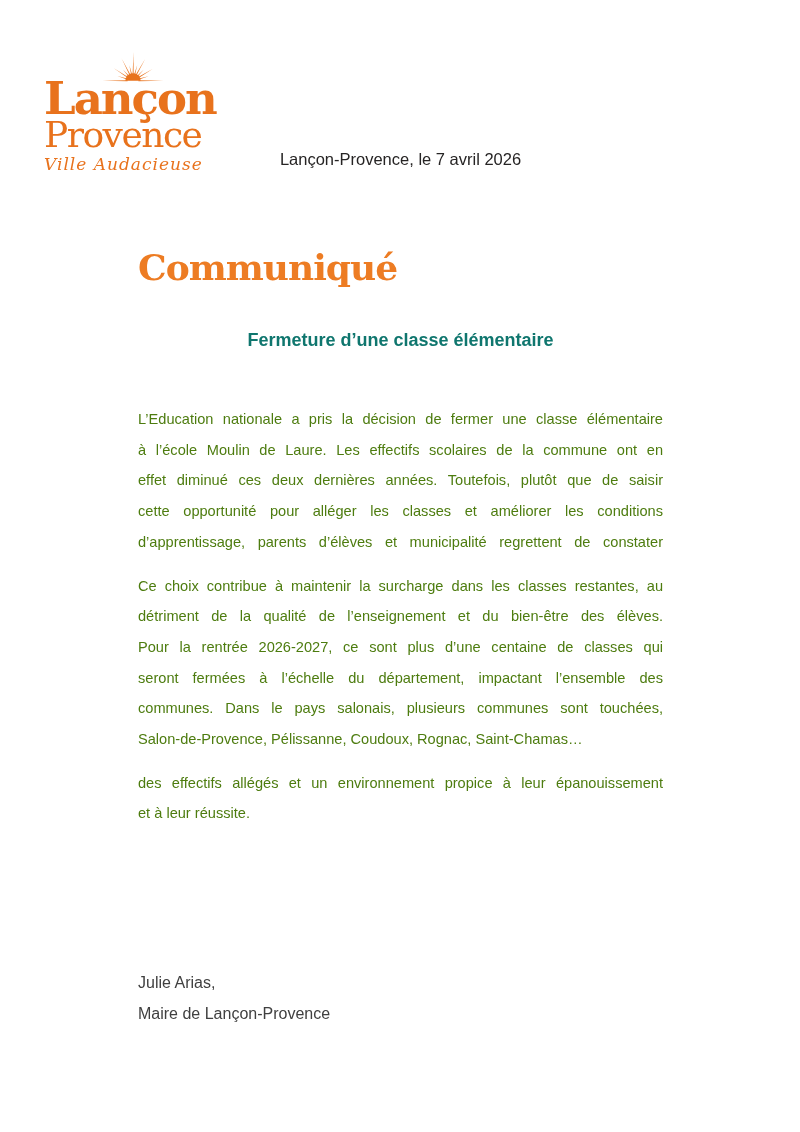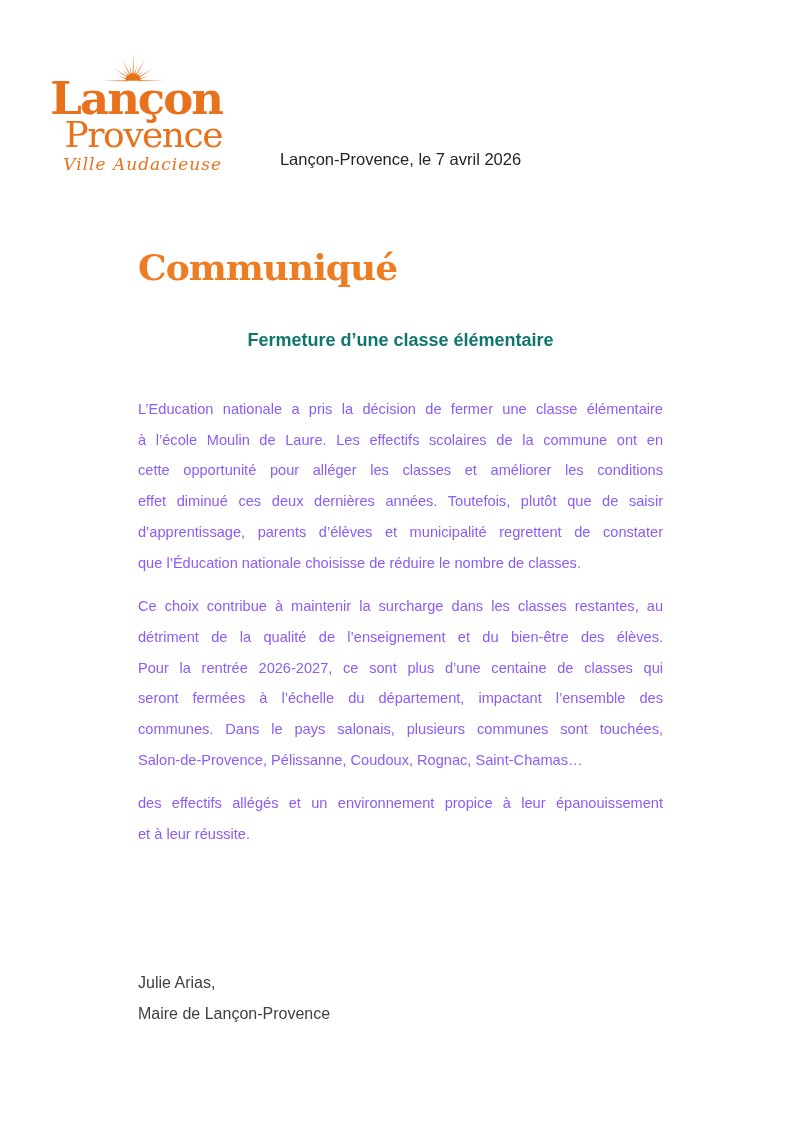--- a/index.html
+++ b/index.html
@@ -12,21 +12,21 @@
     font-family: "Liberation Sans", sans-serif;
     color: #262424;
   }
 
   
   .logo {
     position: absolute;
     left: 44px;
     top: 46px;
     width: 178px;
-    text-align: right;
+    text-align: left;
     color: #e8721c;
     font-family: "DejaVu Serif", serif;
     line-height: 1;
   }
   .logo .sunburst { display: block; width: 66px; height: 38px; margin: 0 auto -5px auto; }
   .logo-l1 {
     font-size: 45px; font-weight: bold; letter-spacing: -2px; line-height: 40px;
   }
   .logo-l2 {
     font-size: 36px; font-weight: normal; letter-spacing: -1.5px; line-height: 31px;
@@ -63,23 +63,23 @@
     text-align: center;
     font-weight: bold;
     font-size: 18px;
     line-height: 23.5px;
     color: #0f766e;
   }
 
   
   .bodytext {
     position: absolute;
-    left: 138px; top: 394px; width: 525px;
+    left: 138px; top: 404px; width: 525px;
     font-size: 14.6px;
-    color: #8b5cf6;
+    color: #4d7c0f;
   }
   .para { margin: 0 0 13px 0; }
   .line {
     line-height: 30.7px;
     text-align: justify;
     text-align-last: justify;
     white-space: nowrap;
   }
   .line.last { text-align: left; text-align-last: left; white-space: normal; }
 
@@ -125,24 +125,23 @@
   <h1 class="title">Communiqué</h1>
 
   <div class="subtitle">
     <div>Fermeture d’une classe élémentaire</div>
   </div>
 
   <div class="bodytext">
     <div class="para">
       <div class="line">L’Education nationale a pris la décision de fermer une classe élémentaire</div>
       <div class="line">à l’école Moulin de Laure. Les effectifs scolaires de la commune ont en</div>
+      <div class="line">effet diminué ces deux dernières années. Toutefois, plutôt que de saisir</div>
       <div class="line">cette opportunité pour alléger les classes et améliorer les conditions</div>
-      <div class="line">effet diminué ces deux dernières années. Toutefois, plutôt que de saisir</div>
       <div class="line">d’apprentissage, parents d’élèves et municipalité regrettent de constater</div>
-      <div class="line last">que l’Éducation nationale choisisse de réduire le nombre de classes.</div>
     </div>
     <div class="para">
       <div class="line">Ce choix contribue à maintenir la surcharge dans les classes restantes, au</div>
       <div class="line">détriment de la qualité de l’enseignement et du bien-être des élèves.</div>
       <div class="line">Pour la rentrée 2026-2027, ce sont plus d’une centaine de classes qui</div>
       <div class="line">seront fermées à l’échelle du département, impactant l’ensemble des</div>
       <div class="line">communes. Dans le pays salonais, plusieurs communes sont touchées,</div>
       <div class="line last">Salon-de-Provence, Pélissanne, Coudoux, Rognac, Saint-Chamas…</div>
     </div>
     <div class="para">

